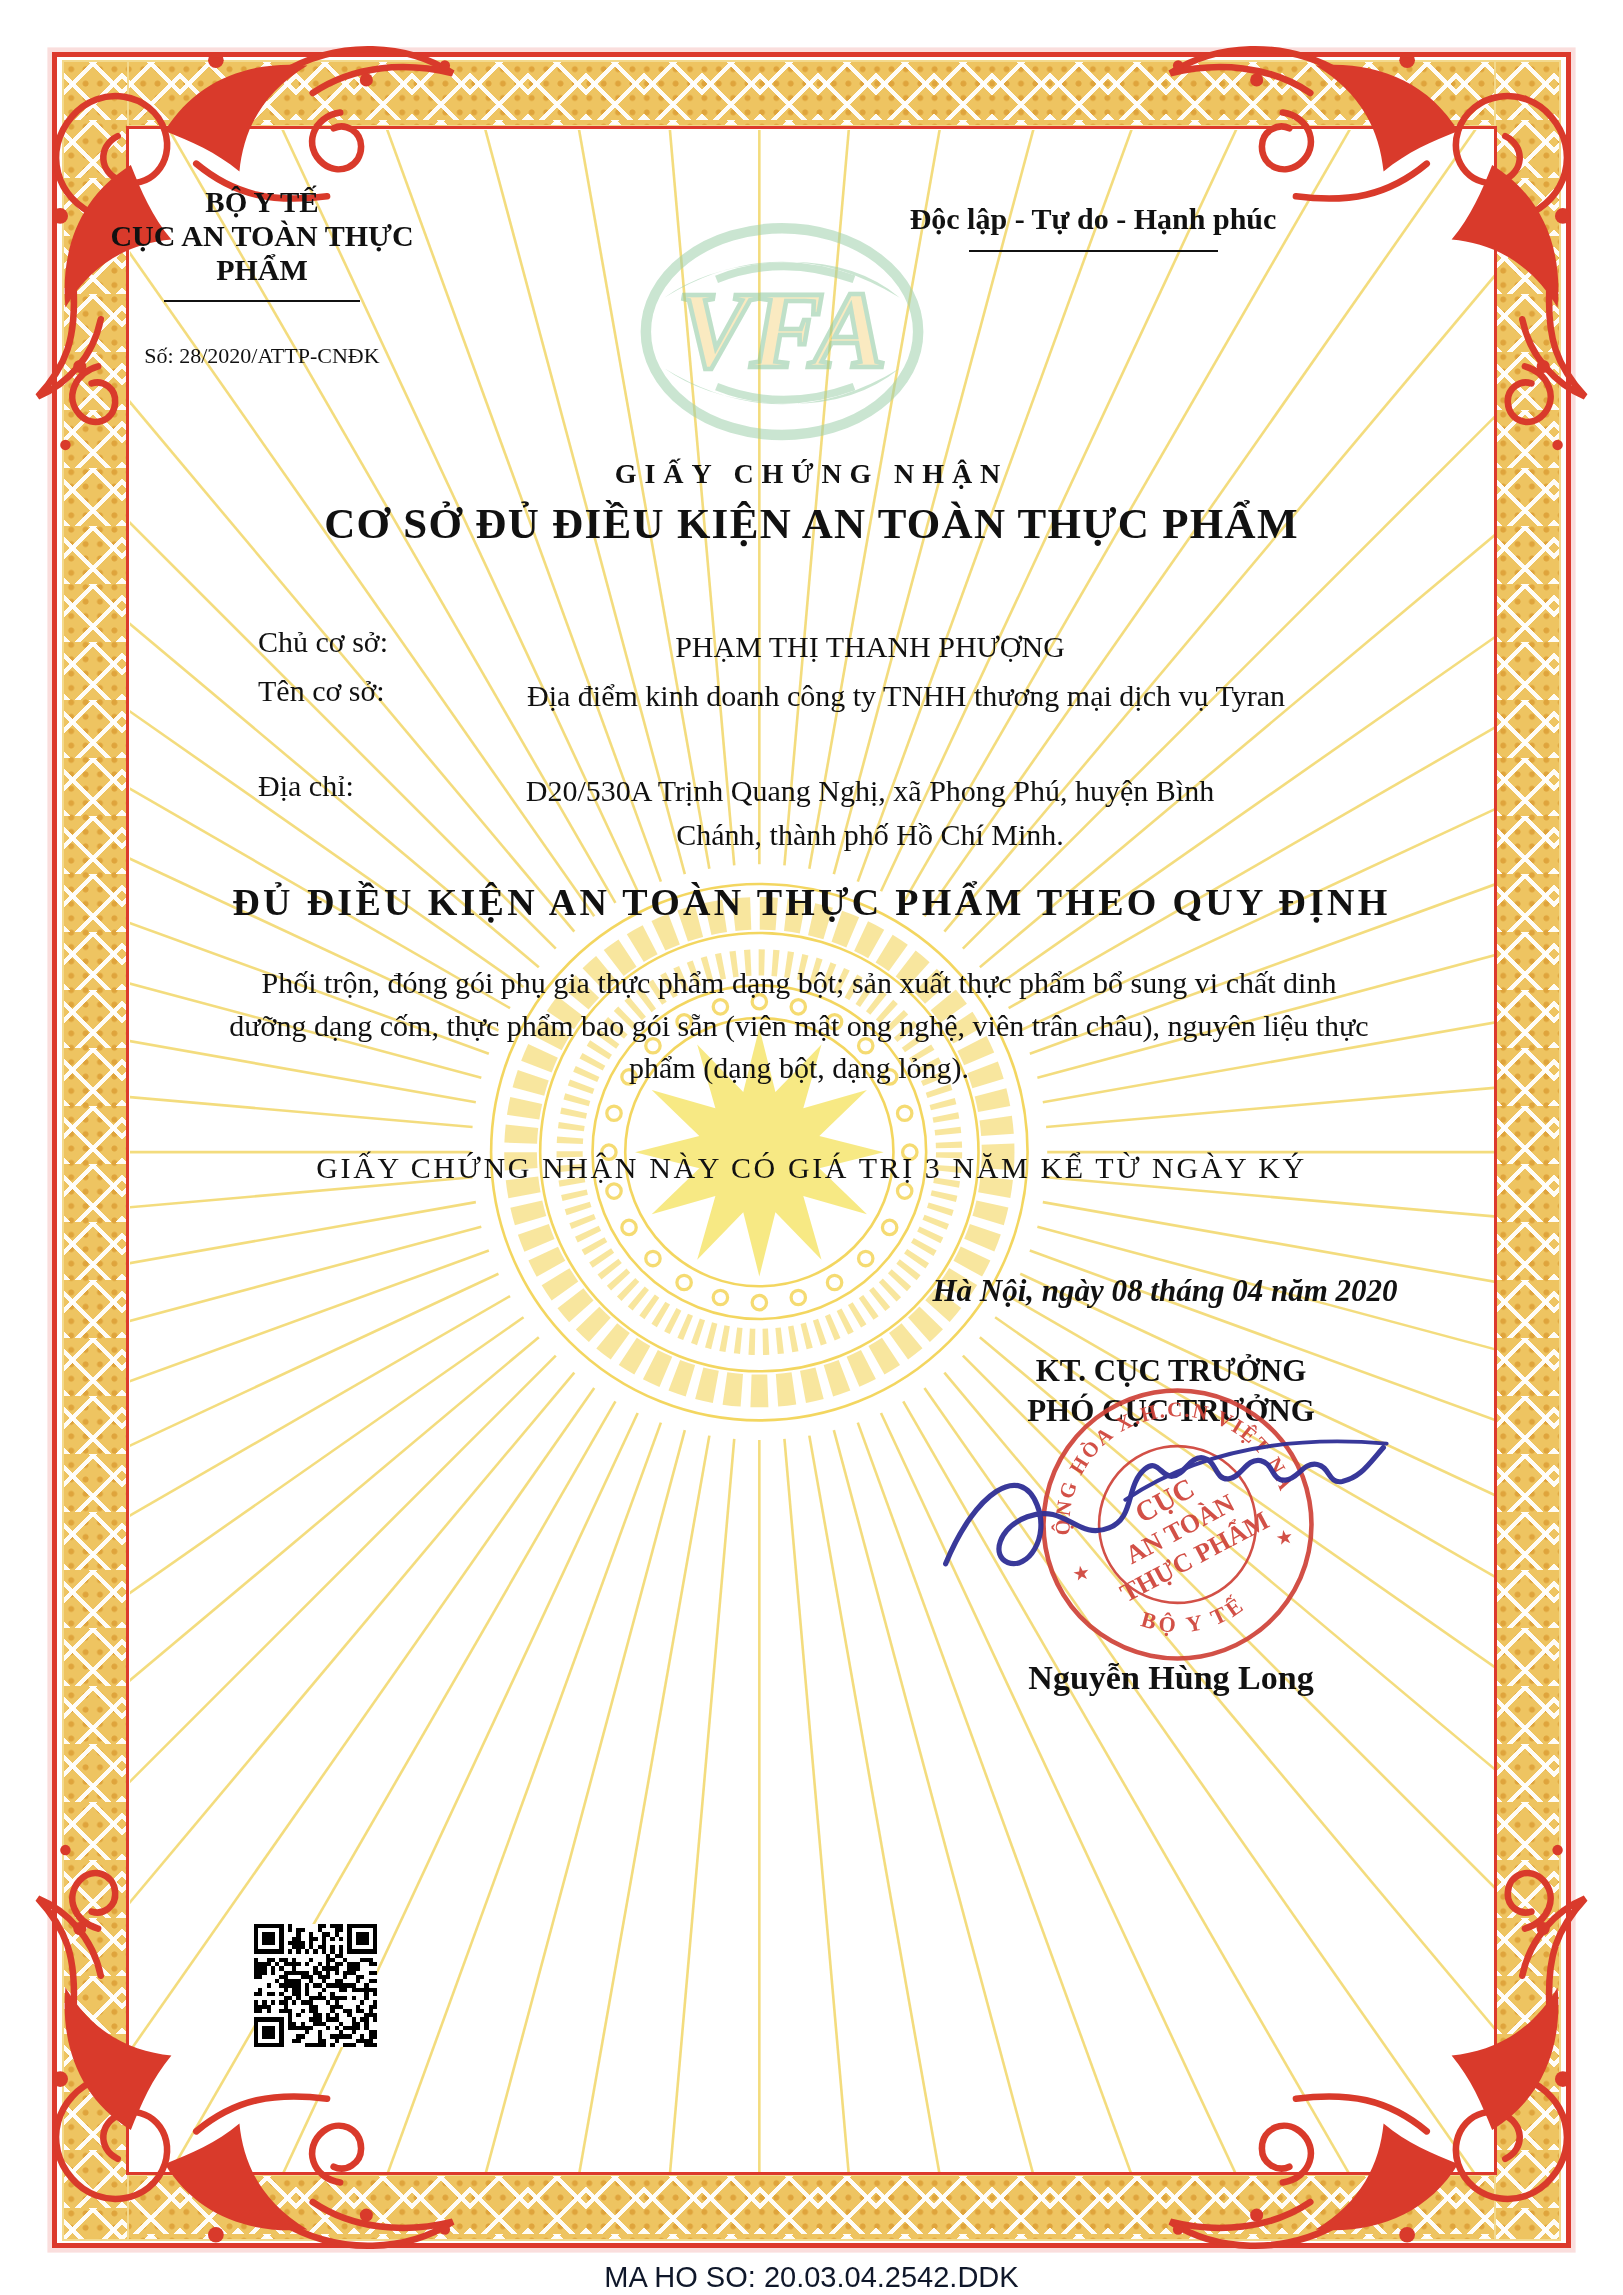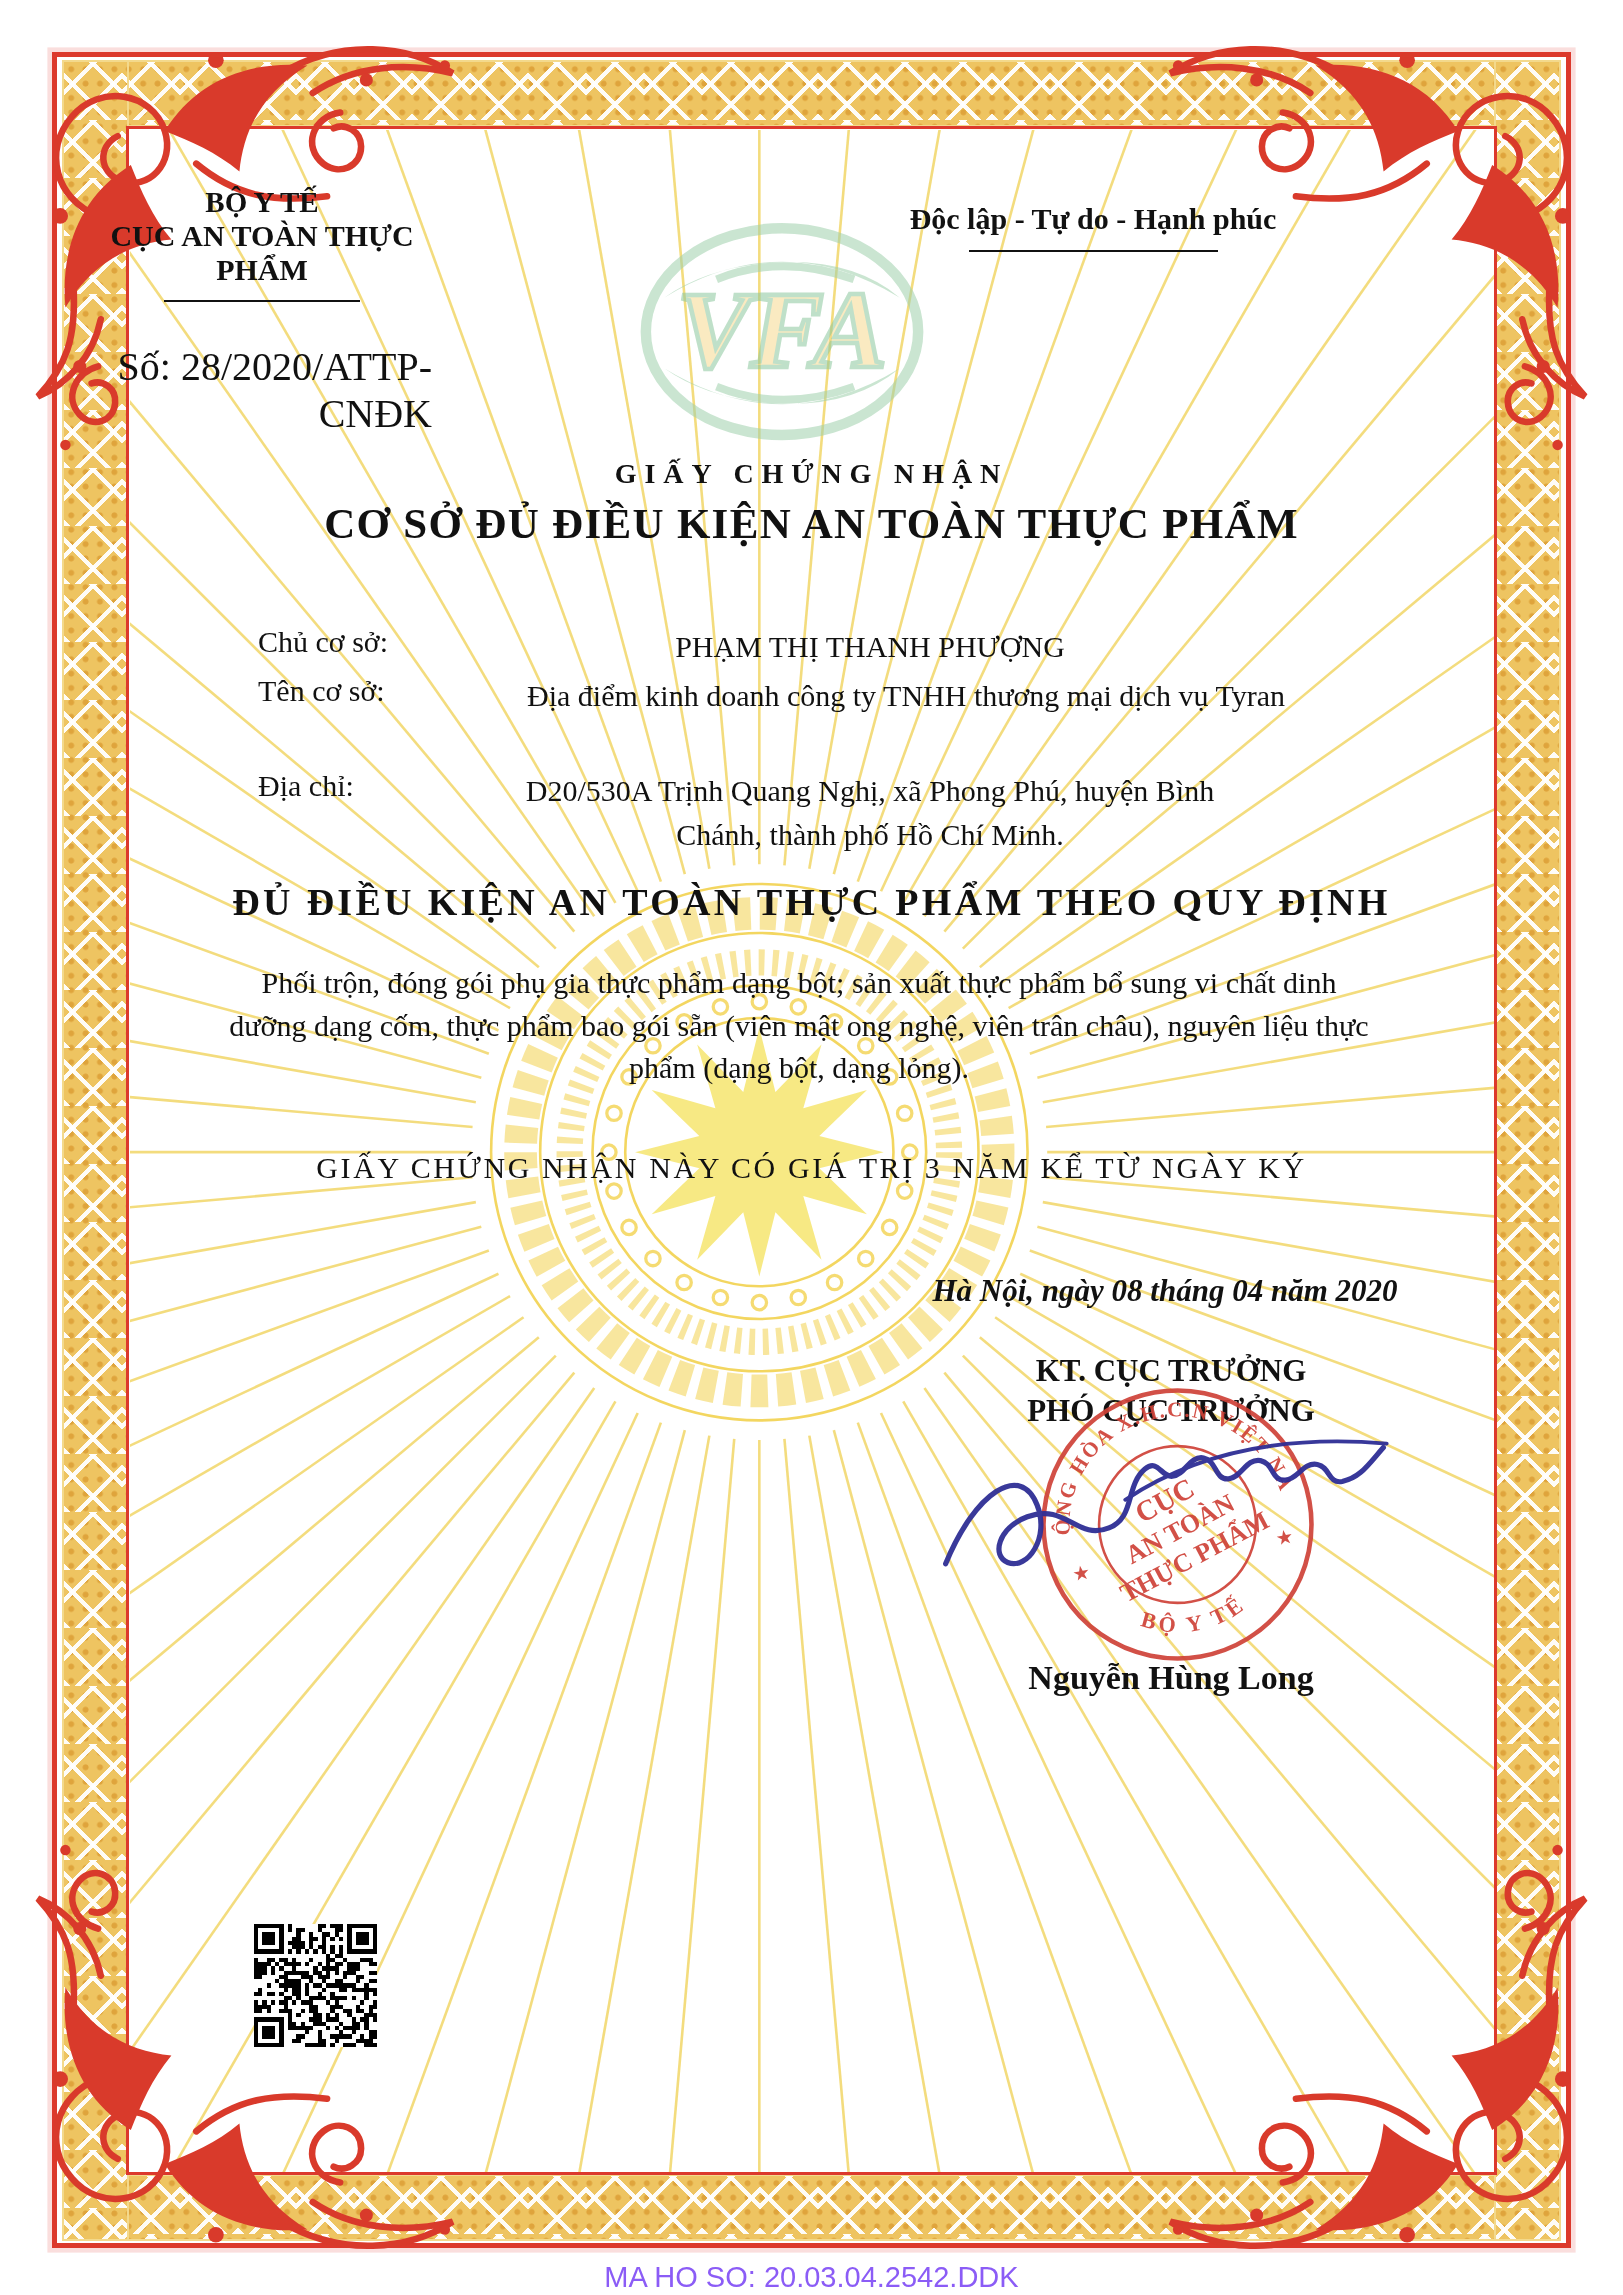--- a/index.html
+++ b/index.html
@@ -21,38 +21,38 @@
         border:2px solid #f3d98c;}
   .band.top{top:60px;left:62px;right:62px;height:63px;}
   .band.bottom{bottom:54px;left:62px;right:62px;height:63px;}
   .band.left{left:62px;top:60px;bottom:54px;width:63px;}
   .band.right{right:62px;top:60px;bottom:54px;width:63px;}
   
   .hdr-left{left:92px;top:186px;width:340px;text-align:center;}
   .hdr-left .l1{font-size:29px;font-weight:bold;}
   .hdr-left .l2{font-size:30px;font-weight:bold;margin-top:0;}
   .hdr-left .rule{width:196px;border-bottom:2.6px solid #111;margin:13px auto 0;}
-  .hdr-left .num{font-size:40px;margin-top:41px;text-align:right;}
+  .hdr-left .num{font-size:22px;margin-top:41px;}
   .hdr-right{left:733px;top:191px;width:720px;text-align:center;}
   .hdr-right .l1{font-size:35px;font-weight:bold;}
   .hdr-right .l2{font-size:30px;font-weight:bold;margin-top:10.5px;}
   .hdr-right .rule{width:249px;border-bottom:2.6px solid #111;margin:14.4px auto 0;}
   .title{left:0;right:0;top:458px;text-align:center;}
   .title .t1{font-size:28px;font-weight:bold;letter-spacing:7.9px;}
   .title .t2{font-size:43px;font-weight:bold;letter-spacing:1.3px;margin-top:9.2px;}
   .flabel{font-size:30px;}
   .fvalue{font-size:30px;text-align:center;line-height:1.45;}
   .statement{left:0;right:0;top:880px;text-align:center;font-size:38px;font-weight:bold;letter-spacing:3.3px;}
   .scope{left:220px;top:962px;width:1158px;text-align:center;font-size:30px;line-height:1.42;}
   .validity{left:0;right:0;top:1122px;text-align:center;font-size:30px;letter-spacing:2.6px;margin-top:29px;}
   .dateline{left:838px;top:1273px;width:654px;text-align:center;font-size:31px;font-weight:bold;font-style:italic;}
   .kt{left:844px;top:1351px;width:654px;text-align:center;font-size:31px;font-weight:bold;line-height:1.3;}
   .signame{left:844px;top:1659px;width:654px;text-align:center;font-size:34px;font-weight:bold;}
   .footer{left:0;right:0;bottom:1.3px;text-align:center;font-size:29px;
-          font-family:"Liberation Sans","DejaVu Sans",sans-serif;color:#8b5cf6;}
+          font-family:"Liberation Sans","DejaVu Sans",sans-serif;color:#0f172a;}
   svg{display:block;}
   .stamp-svg{transform:rotate(-10deg);opacity:.92;}
 </style>
 </head>
 <body>
 
 <div class="page">
 
   <svg id="rays" class="abs" style="left:130px;top:130px;" width="1364" height="2043" viewBox="0 0 2085 3122">
       <line x1="1402" y1="1562" x2="3862" y2="1562" stroke="#f1d45f" stroke-width="4" opacity="0.8"></line>

